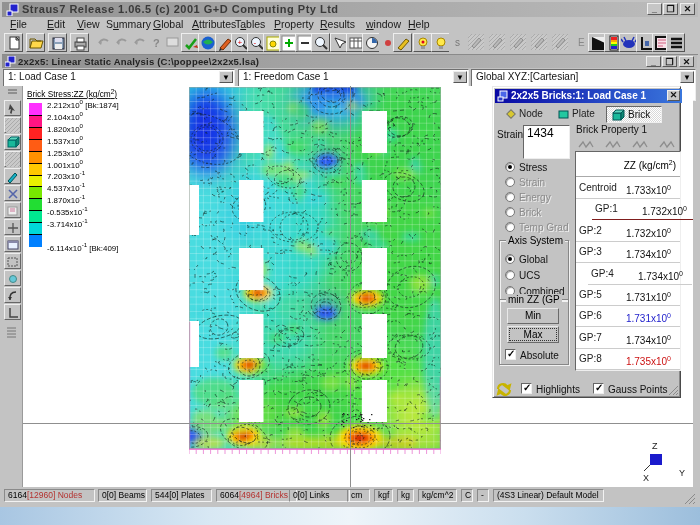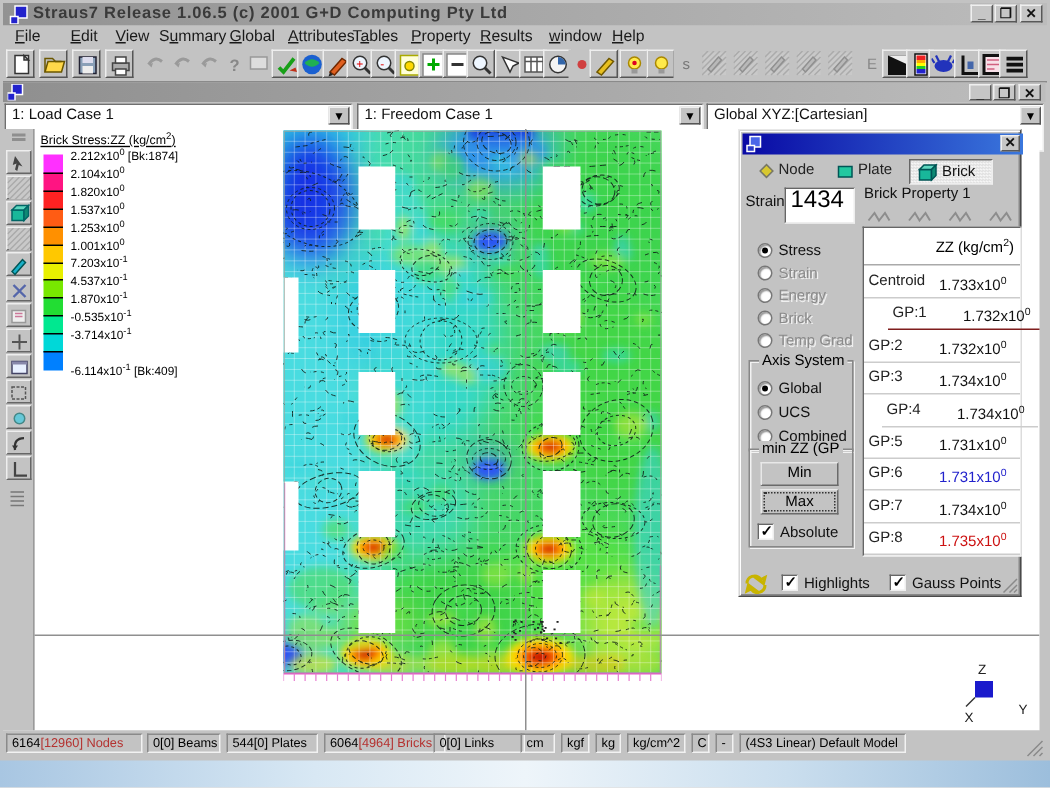--- a/index.html
+++ b/index.html
@@ -302,20 +302,21 @@
         <path d="M3 4 h11 M3 8 h11 M3 12 h11" stroke="#111" stroke-width="2.5"></path>
       </svg>
     </div>
   </div>
 
 <div class="ab" id="mdi">
  <svg class="ab" style="left:3px;top:1px" width="12" height="11">
       <rect x="3" y="0" width="7" height="7" fill="#2222cc" stroke="#fff"></rect>
       <rect x="0" y="6" width="5" height="5" fill="#2222cc" stroke="#fff"></rect>
     </svg>
+ <span class="ttl">2x2x5: Linear Static Analysis (C:\poppee\2x2x5.lsa)</span>
  <span class="wbtn" style="right:36px;top:1px;height:11px">_</span>
     <span class="wbtn" style="right:20px;top:1px;height:11px">❐</span>
     <span class="wbtn" style="right:3px;top:1px;height:11px">✕</span>
 </div>
 
 <div class="ab" id="combos">
  <div class="combo" style="left:1px;width:232px">1: Load Case 1<span class="arr">▼</span></div>
  <div class="combo" style="left:236px;width:231px">1: Freedom Case 1<span class="arr">▼</span></div>
  <div class="combo" style="left:469px;width:225px">Global XYZ:[Cartesian]<span class="arr">▼</span></div>
 </div>
@@ -1651,38 +1652,39 @@
    <text x="4" y="43" font-size="9" fill="#222">X</text>
    <text x="40" y="38" font-size="9" fill="#222">Y</text>
   </svg>
  </div>
  <div id="dlg">
       <div id="dlgtitle">
         <svg class="ab" style="left:2px;top:1px" width="12" height="12">
           <rect x="3" y="1" width="7" height="7" fill="#4a66e8" stroke="#fff"></rect>
           <rect x="1" y="7" width="5" height="4" fill="#2a3ac8" stroke="#fff"></rect>
         </svg>
+        <span style="position:absolute;left:16px;font-size:10px">2x2x5 Bricks:1: Load Case 1</span>
         <span class="wbtn" style="right:2px;top:1px;width:13px;height:11px;line-height:9px">✕</span>
       </div>
       <div class="ab" style="left:12px;top:21px;width:30px;height:14px"><svg width="12" height="12">
           <rect x="3" y="3" width="6" height="6" transform="rotate(45 6 6)" fill="#d8c830" stroke="#776"></rect>
         </svg><span style="position:absolute;left:14px;top:0;font-size:10px;color:#222">Node</span></div>
       <div class="ab" style="left:64px;top:21px;width:40px;height:14px"><svg width="13" height="12">
           <rect x="2" y="3" width="9" height="7" fill="#22c8a0" stroke="#055"></rect>
         </svg><span style="position:absolute;left:15px;top:0;font-size:10px;color:#222">Plate</span></div>
       <div class="ab" style="left:113px;top:19px;width:56px;height:17px;background:#efefef;background-image:repeating-conic-gradient(#fff 0% 25%, #d8d8d8 0% 50%);background-size:2px 2px;border:1px solid;border-color:#666 #eee #eee #666">
         <svg style="position:absolute;left:4px;top:2px" width="14" height="13">
           <rect x="2" y="4" width="8" height="7" fill="#18b89a" stroke="#055"></rect>
           <path d="M2 4 l3 -3 h8 l-3 3 z" fill="#5fd8c0" stroke="#055"></path>
           <path d="M10 11 l3 -3 v-7 l-3 3 z" fill="#0e8a74" stroke="#055"></path>
         </svg>
         <span style="position:absolute;left:21px;top:2px;font-size:10px;color:#111">Brick</span>
       </div>
       <div class="ab" style="left:4px;top:42px;font-size:10px;color:#111">Strain:</div>
-      <div class="ab" style="left:30px;top:38px;width:47px;height:24px;background:#fff;border:1px solid;border-color:#666 #eee #eee #666;font-size:16px;line-height:15px;padding-left:3px">1434</div>
+      <div class="ab" style="left:30px;top:38px;width:47px;height:34px;background:#fff;border:1px solid;border-color:#666 #eee #eee #666;font-size:12px;line-height:15px;padding-left:3px">1434</div>
       <div class="ab" style="left:83px;top:37px;font-size:10px;color:#111">Brick Property 1</div>
       <svg class="ab" style="left:84px;top:53px" width="18" height="10">
         <path d="M2 7 L6 2 L9 7 L13 2 L16 7" fill="none" stroke="#8d8d8d" stroke-width="1.3"></path>
       </svg>
       <svg class="ab" style="left:111px;top:53px" width="18" height="10">
         <path d="M2 7 L6 2 L9 7 L13 2 L16 7" fill="none" stroke="#8d8d8d" stroke-width="1.3"></path>
       </svg>
       <svg class="ab" style="left:138px;top:53px" width="18" height="10">
         <path d="M2 7 L6 2 L9 7 L13 2 L16 7" fill="none" stroke="#8d8d8d" stroke-width="1.3"></path>
       </svg>

